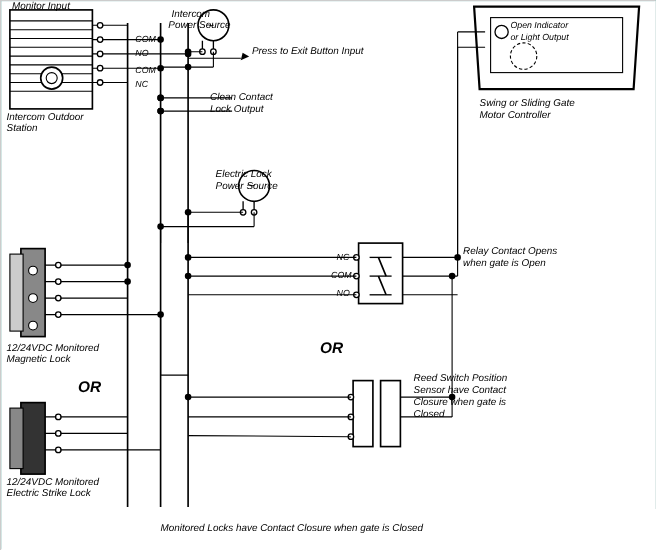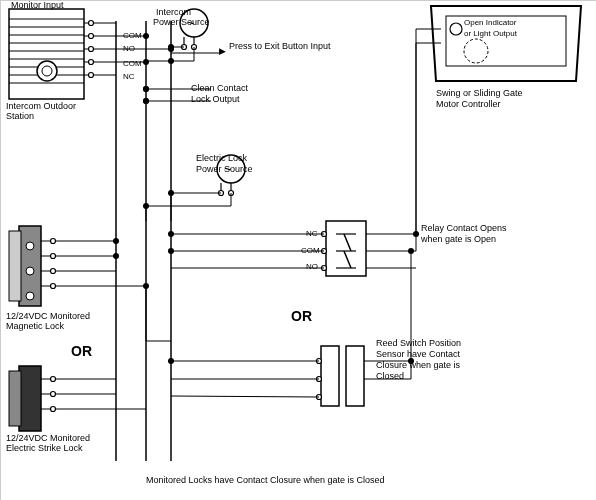--- a/index.html
+++ b/index.html
@@ -11,20 +11,21 @@
       font-size: 11px;
       overflow: hidden;
       position: relative;
     }
     .diagram-container {
       width: 596px;
       height: 500px;
       position: relative;
       background: #0f766e;
       border: 1px solid #ccc;
+      font-style: italic;
     }
     svg {
       position: absolute;
       top: 0;
       left: 0;
       width: 596px;
       height: 500px;
     }
   </style>
 </head>

